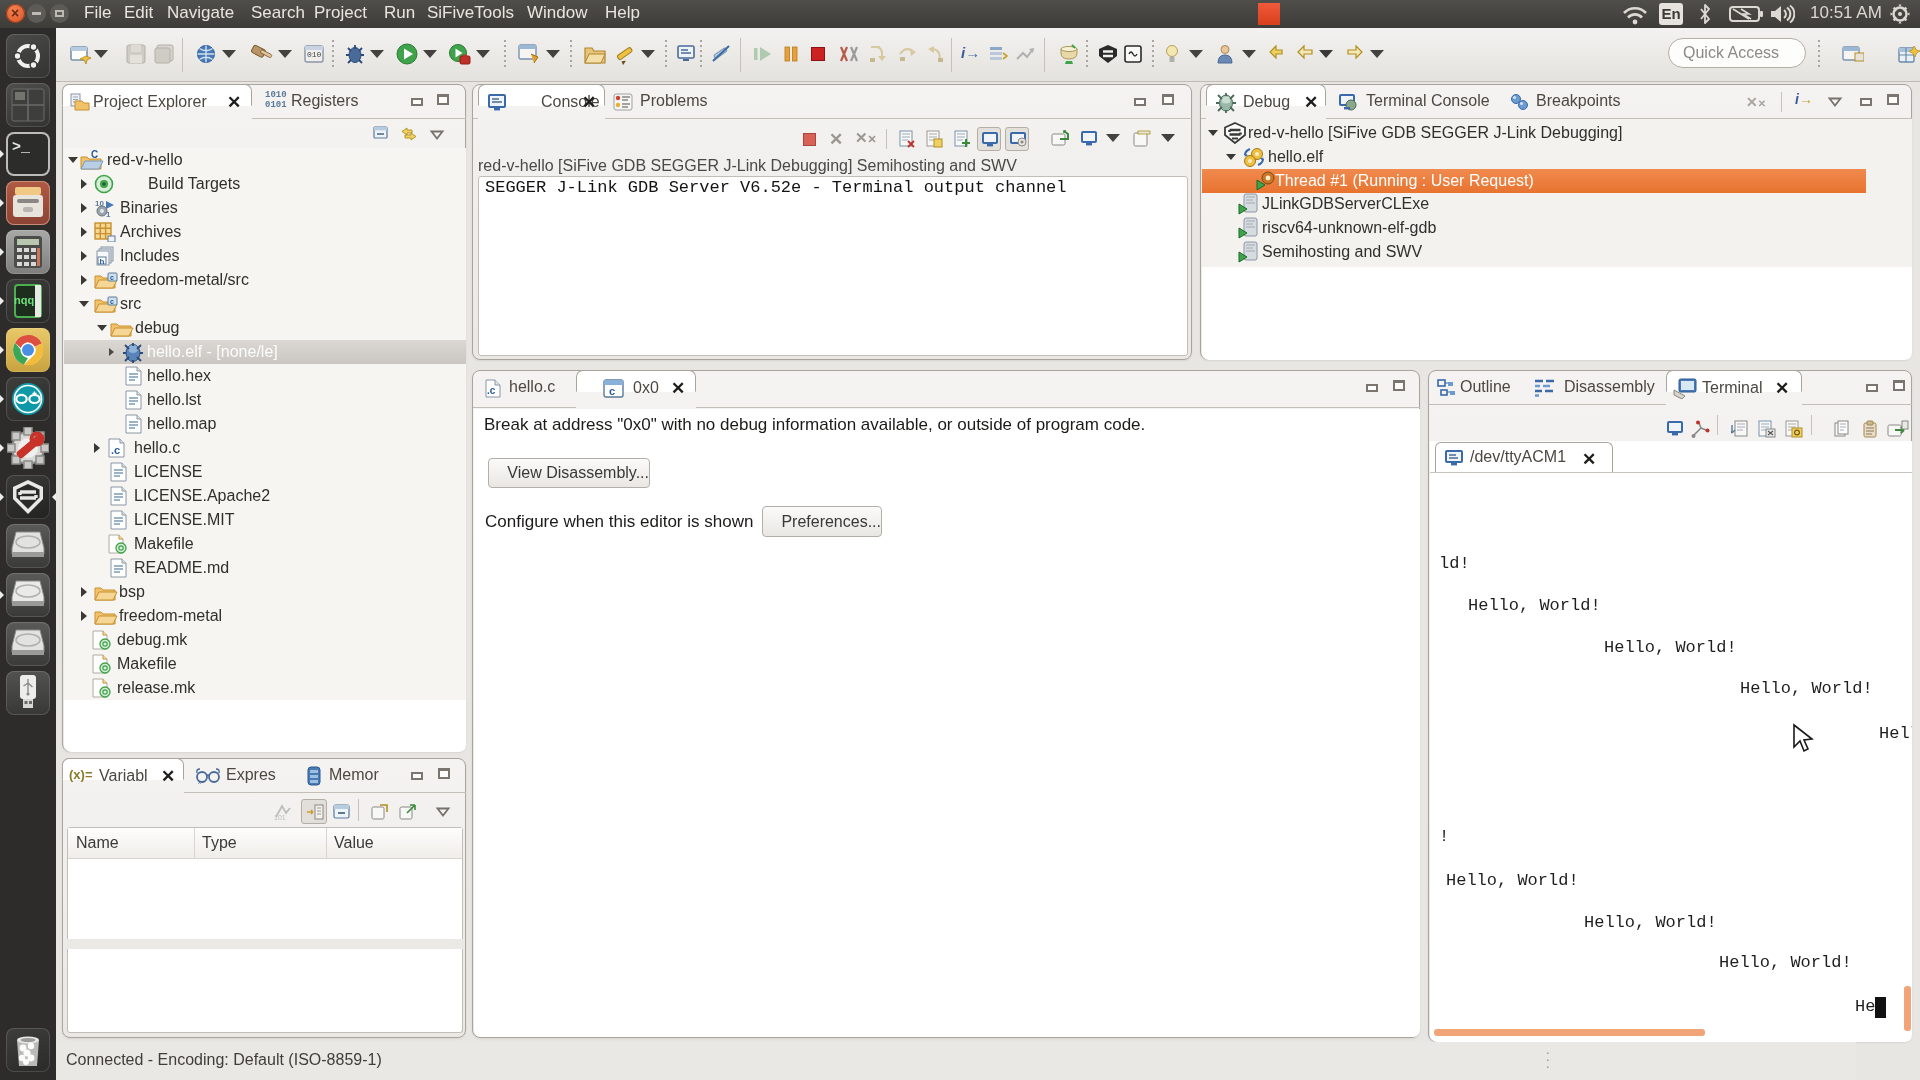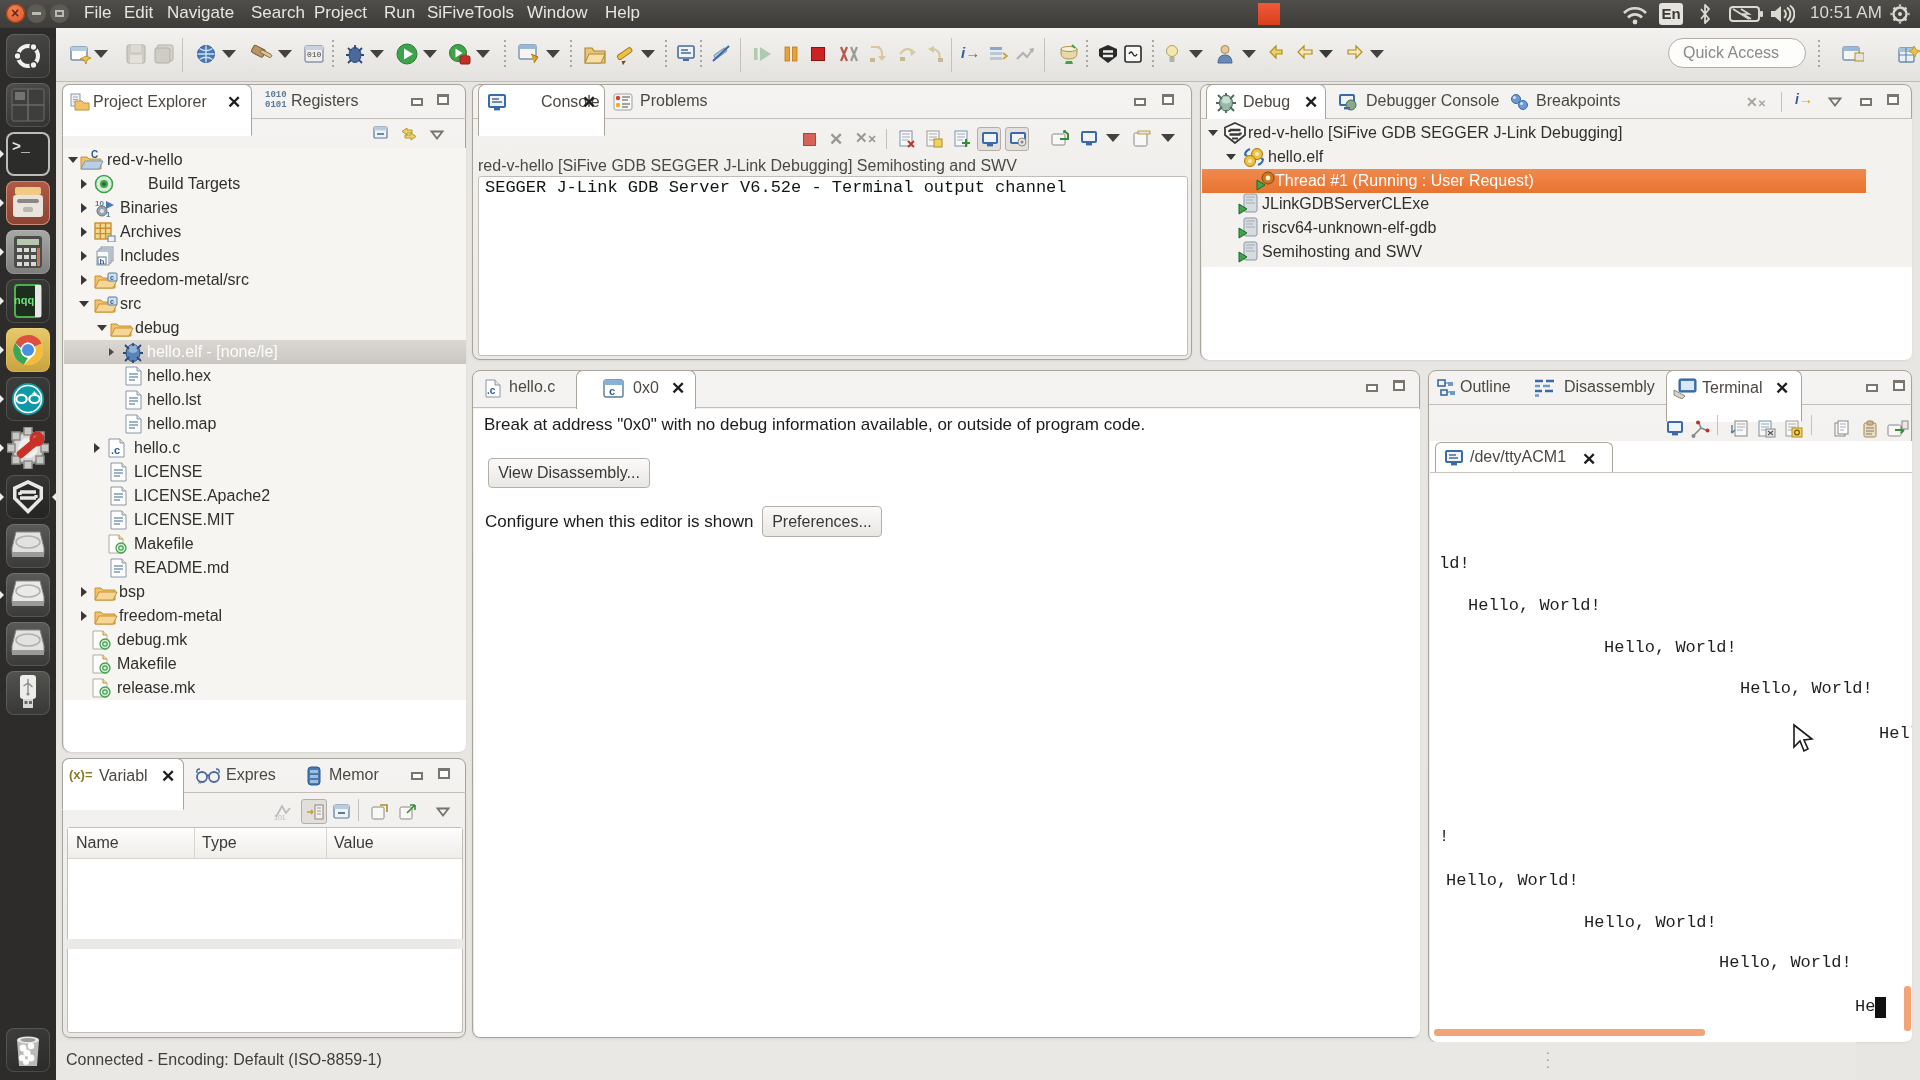--- a/index.html
+++ b/index.html
@@ -12,32 +12,32 @@
   #launcher { position:absolute; left:0; top:28px; width:56px; height:1052px; background:#2d2c2a; z-index:40; }
   .tile { position:absolute; left:6px; width:44px; height:44px; border-radius:8px;
      background:linear-gradient(160deg,#4e4e4c,#323230); box-shadow:inset 0 0 0 1px rgba(255,255,255,0.14); }
   .larrow { position:absolute; left:0px; width:0; height:0; border-top:4px solid transparent; border-bottom:4px solid transparent; border-left:4px solid #ededed; }
   .rarrow { position:absolute; left:52px; width:0; height:0; border-top:4px solid transparent; border-bottom:4px solid transparent; border-right:4px solid #ededed; }
   #toolbar { position:absolute; left:56px; top:28px; width:1864px; height:54px;
     background:linear-gradient(#f3f2f0,#e4e2de); border-bottom:1px solid #c0bcb5; }
   .panel { position:absolute; border:1px solid #a9a49c; border-radius:8px;
     background:linear-gradient(#f4f3f1,#eae8e4); box-shadow:0 1px 2px rgba(0,0,0,0.08); }
   .tab { position:absolute; top:0; height:33px; font-size:16px; color:#4c4841; }
-  .tab.sel { background:#fff; border:1px solid #a9a49c; border-bottom:1px solid #fff; border-radius:7px 7px 0 0; top:-1px; height:52px;padding-left:6px; }
+  .tab.sel { background:#fff; border:1px solid #a9a49c; border-bottom:1px solid #fff; border-radius:7px 7px 0 0; top:-1px; height:22px;padding-left:6px; }
   .tab.sel .tlbl { top:8px; }
   .tlbl { position:absolute; top:7px; white-space:nowrap; }
   .xicon { position:absolute; top:7px; font-size:17px; color:#1e1d1b; font-weight:900; letter-spacing:-2px; }
   .mm { position:absolute; }
   .content { position:absolute; background:#fff; }
   .mono { font-family:"Liberation Mono", monospace; }
   .trow { position:absolute; white-space:nowrap; font-size:16px; color:#302f2c; height:24px; line-height:24px; }
   .exp { position:absolute; width:0; height:0; border-top:5px solid transparent; border-bottom:5px solid transparent; border-left:6px solid #3a3936; top:7px; }
   .expo { position:absolute; width:0; height:0; border-left:5px solid transparent; border-right:5px solid transparent; border-top:6px solid #3a3936; top:9px; }
   .btn { position:absolute; background:linear-gradient(#fbfafa,#e9e7e3); border:1px solid #b3afa8;
-     border-radius:4px; font-size:16px; color:#3a3834; text-align:center; }
+     border-radius:4px; font-size:16px; color:#3a3834; text-align:right; }
   .dd { position:absolute; width:0; height:0; border-left:7px solid transparent; border-right:7px solid transparent; border-top:8px solid #44423e; }
   .tsep { position:absolute; width:1px; height:34px; top:10px; background:#c6c2bb; }
   .tsepd { position:absolute; width:2px; height:30px; top:12px; background:repeating-linear-gradient(#a9a5a0 0 2px, transparent 2px 5px); }
   svg { position:absolute; }
 .tabline { position:absolute; top:33px; height:1px; background:#c3bfb8; }
 </style>
 </head>
 <body>
 
 <div id="topbar">
@@ -772,21 +772,21 @@
   </div>
   <div class="tabline" style="left:0px; width:5px;"></div>
   <div class="tabline" style="left:125px; width:586px;"></div>
   <div class="tab" style="left:129px; width:172px;">
     <svg style="left:8px; top:8px;" width="20" height="18" viewBox="0 0 20 18">
       <rect x="1" y="1" width="16" height="12" rx="2" fill="#3a6aaa"></rect>
       <rect x="3" y="3" width="12" height="8" fill="#f0f4f8"></rect>
       <circle cx="13" cy="12" r="5" fill="#8aa88a" stroke="#4a6a5a"></circle>
       <rect x="6" y="14" width="6" height="2.4" fill="#3a6aaa"></rect>
     </svg>
-    <span class="tlbl" style="left:36px;">Debugger Console</span>
+    <span class="tlbl" style="left:36px;">Terminal Console</span>
   </div>
   <div class="tab" style="left:301px; width:140px;">
     <svg style="left:8px; top:9px;" width="20" height="16" viewBox="0 0 20 16">
       <circle cx="6" cy="5" r="4.5" fill="#6a9ad0" stroke="#3a6aaa"></circle>
       <circle cx="13" cy="11" r="4.5" fill="#6a9ad0" stroke="#3a6aaa"></circle>
       <circle cx="4.5" cy="3.5" r="1.6" fill="#cfe0f2"></circle>
       <circle cx="11.5" cy="9.5" r="1.6" fill="#cfe0f2"></circle>
     </svg>
     <span class="tlbl" style="left:34px;">Breakpoints</span>
   </div>

